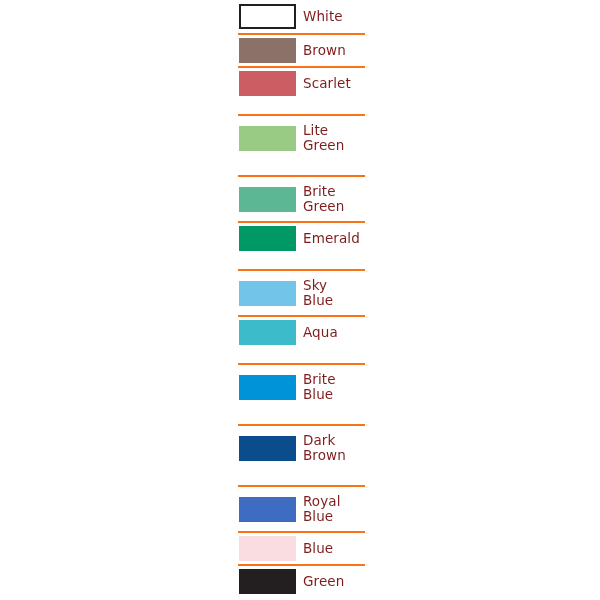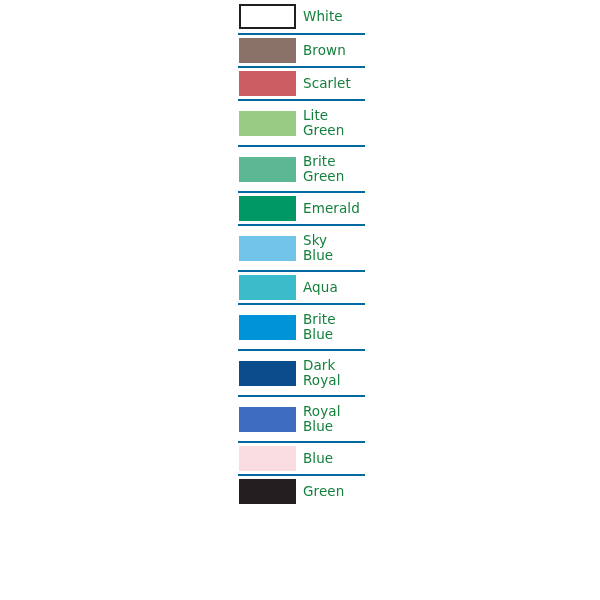--- a/index.html
+++ b/index.html
@@ -17,21 +17,21 @@
   #legend-chart {
     position: absolute;
     left: 238px;
     top: 0px;
     width: 127px;
   }
 
   .swatch-row {
     display: flex;
     align-items: center;
-    border-top: 2px solid #0369a1;
+    border-top: 2px solid #f97316;
     box-sizing: border-box;
     position: relative;
   }
   .swatch-row.first {
     border-top: none;
   }
 
   .swatch-chip {
     width: 57px;
     height: 25px;
@@ -40,27 +40,27 @@
     box-sizing: border-box;
   }
   .swatch-chip.outlined {
     border: 2px solid #231f20;
   }
 
   .swatch-label {
     margin-left: 7px;
     font-size: 13.5px;
     line-height: 15px;
-    color: #15803d;
+    color: #7f1d1d;
     letter-spacing: 0.1px;
     white-space: pre-line;
   }
 
   .row-h1 { height: 33px; }
-  .row-h2 { height: 46px; }
+  .row-h2 { height: 46px; margin-top: 15px; }
 </style>
 </head>
 <body>
 
 <div id="legend-chart">
     <div class="swatch-row row-h1 first">
       <div class="swatch-chip outlined" title="White" style="background: rgb(255, 255, 255);"></div>
       <span class="swatch-label">White</span>
     </div>
     <div class="swatch-row row-h1">
@@ -95,21 +95,21 @@
       <span class="swatch-label">Aqua</span>
     </div>
     <div class="swatch-row row-h2">
       <div class="swatch-chip" title="Brite Blue" style="background: rgb(0, 147, 216);"></div>
       <span class="swatch-label">Brite
 Blue</span>
     </div>
     <div class="swatch-row row-h2">
       <div class="swatch-chip" title="Dark Blue" style="background: rgb(11, 76, 140);"></div>
       <span class="swatch-label">Dark
-Royal</span>
+Brown</span>
     </div>
     <div class="swatch-row row-h2">
       <div class="swatch-chip" title="Royal Blue" style="background: rgb(61, 108, 192);"></div>
       <span class="swatch-label">Royal
 Blue</span>
     </div>
     <div class="swatch-row row-h1">
       <div class="swatch-chip" title="Pink" style="background: rgb(250, 221, 225);"></div>
       <span class="swatch-label">Blue</span>
     </div>

